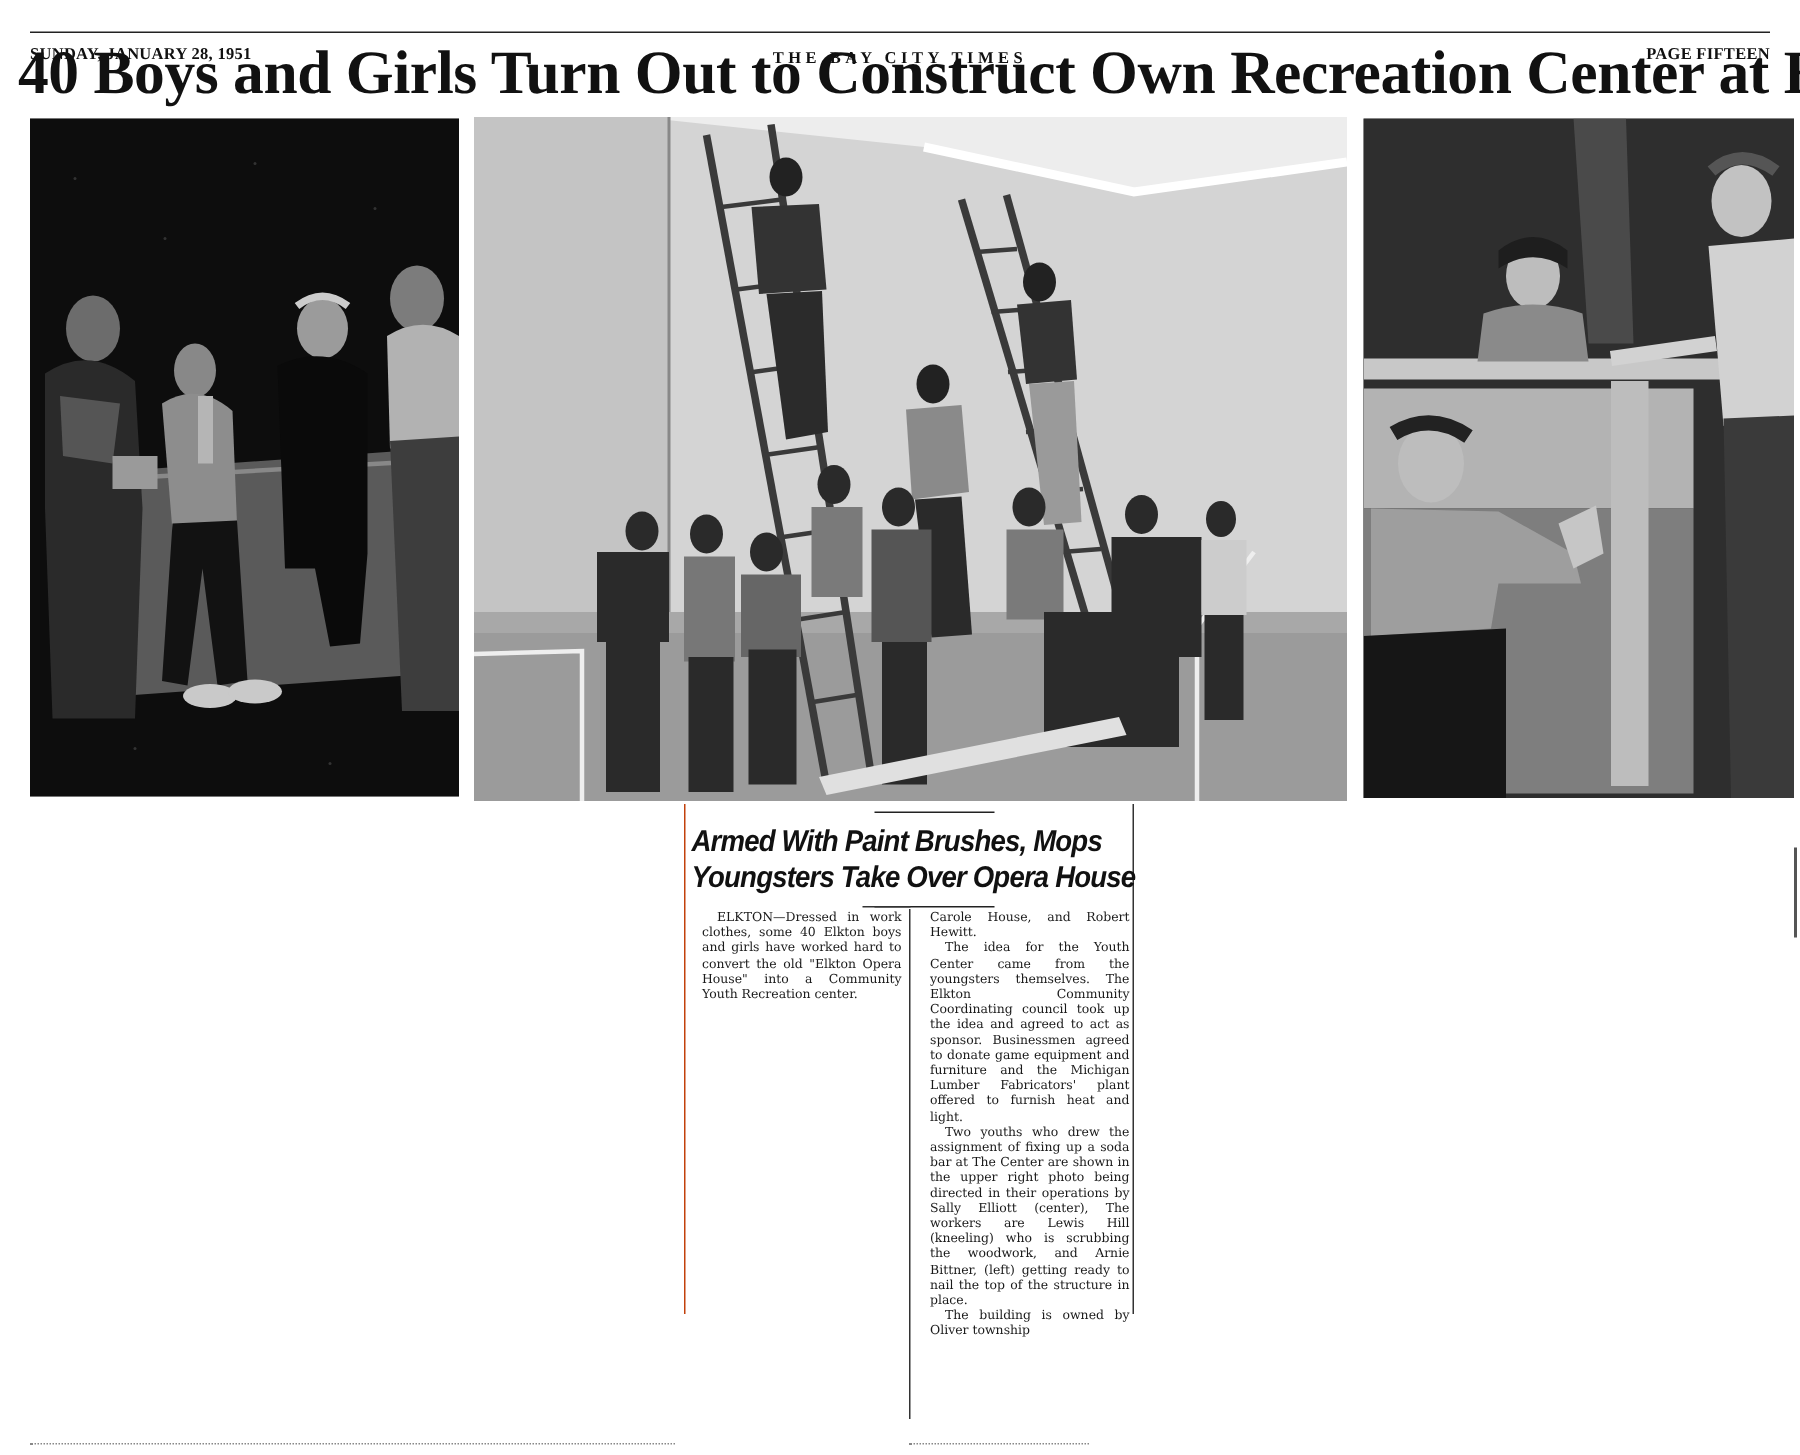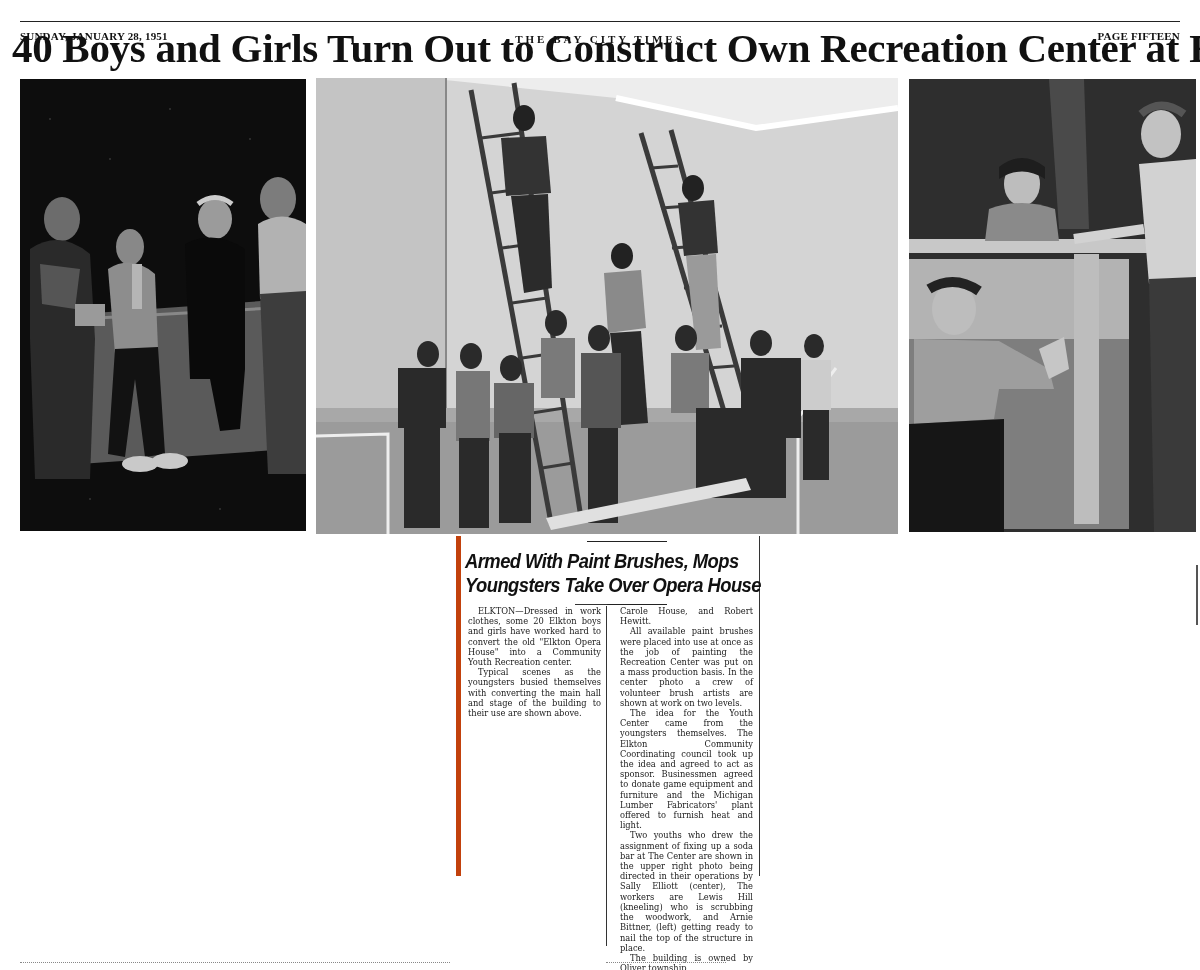--- a/index.html
+++ b/index.html
@@ -7,21 +7,21 @@
     .folio { position:absolute; top:4px; left:20px; right:20px; height:18px; font-family:Liberation Serif, serif; font-weight:bold; font-size:11px; letter-spacing:0.2px;margin-top:23px; }
     .folio .date { position:absolute; left:0; top:3px; }
     .folio .paper { position:absolute; left:50%; transform:translateX(-50%); top:6px; letter-spacing:3px; }
     .folio .page { position:absolute; right:0; top:3px; }
     .folio-rule { position:absolute; top:21px; left:20px; right:20px; border-top:1.5px solid #222; }
     .headline { position:absolute; top:24px; left:12px; width:1180px; font-family:"Liberation Serif", serif; font-weight:bold; font-size:41px; letter-spacing:-0.3px; line-height:48px; white-space:nowrap; text-align:center; }
     .photo { position:absolute; overflow:hidden; }
     .ph1 { left:20px; top:79px; width:286px; height:452px; background:#0c0c0c; }
     .ph2 { left:316px; top:78px; width:582px; height:456px; background:#cfcfcf; }
     .ph3 { left:909px; top:79px; width:287px; height:453px; background:#2b2b2b; }
-    .box { position:absolute; left:456px; top:536px; width:298px; height:340px; border-left:5px solid #c2410c; border-right:1px solid #333; }
+    .box { position:absolute; left:456px; top:536px; width:298px; height:340px; border-left:1px solid #c2410c; border-right:1px solid #333; }
     .deck-rule { position:absolute; left:126px; width:80px; border-top:1.5px solid #222; }
     .deck { position:absolute; top:13px; left:4px; width:292px; font-family:"Liberation Sans", sans-serif; font-style:italic; font-weight:bold; font-size:20px; line-height:24px; letter-spacing:-0.6px; transform:scaleX(0.92); transform-origin:left top; white-space:nowrap; }
     .col { position:absolute; font-family:"DejaVu Serif", serif; font-size:8.3px; line-height:10.2px; color:#1a1a1a; text-align:justify; }
     .col p { margin:0; text-indent:10px; }
     .col1 { left:468px; top:606px; width:133px; }
     .col2 { left:620px; top:606px; width:133px; }
     .colrule { position:absolute; left:606px; top:606px; height:340px; border-left:1px solid #333; }
     .colrule-top { position:absolute; left:575px; top:604px; width:32px; border-top:1px solid #333; }
     .dots { position:absolute; border-top:1px dotted #888; }
     .margin-mark { position:absolute; width:2px; background:#555; }
@@ -199,27 +199,25 @@
     <div>Armed With Paint Brushes, Mops</div>
     <div>Youngsters Take Over Opera House</div>
   </div>
   <div class="deck-rule" style="top:68px;"></div>
 </div>
 
 <div class="colrule-top"></div>
 <div class="colrule"></div>
 
 <div class="col col1">
-  <p>ELKTON—Dressed in work clothes, some 20 Elkton boys and girls have worked hard to convert the old "Elkton Opera House" into a Community Youth Recreation center.</p>
-  <p>Typical scenes as the youngsters busied themselves with converting the main hall and stage of the building to their use are shown above.</p>
+  <p>ELKTON—Dressed in work clothes, some 40 Elkton boys and girls have worked hard to convert the old "Elkton Opera House" into a Community Youth Recreation center.</p>
 </div>
 
 <div class="col col2">
   <p style="text-indent:0">Carole House, and Robert Hewitt.</p>
-  <p>All available paint brushes were placed into use at once as the job of painting the Recreation Center was put on a mass production basis. In the center photo a crew of volunteer brush artists are shown at work on two levels.</p>
   <p>The idea for the Youth Center came from the youngsters themselves. The Elkton Community Coordinating council took up the idea and agreed to act as sponsor. Businessmen agreed to donate game equipment and furniture and the Michigan Lumber Fabricators' plant offered to furnish heat and light.</p>
   <p>Two youths who drew the assignment of fixing up a soda bar at The Center are shown in the upper right photo being directed in their operations by Sally Elliott (center), The workers are Lewis Hill (kneeling) who is scrubbing the woodwork, and Arnie Bittner, (left) getting ready to nail the top of the structure in place.</p>
   <p>The building is owned by Oliver township</p>
 </div>
 
 <div class="dots" style="left:20px; top:962px; width:430px;"></div>
 <div class="dots" style="left:606px; top:962px; width:120px;"></div>
 
 <div class="margin-mark" style="left:1196px; top:565px; height:60px;"></div>
 

